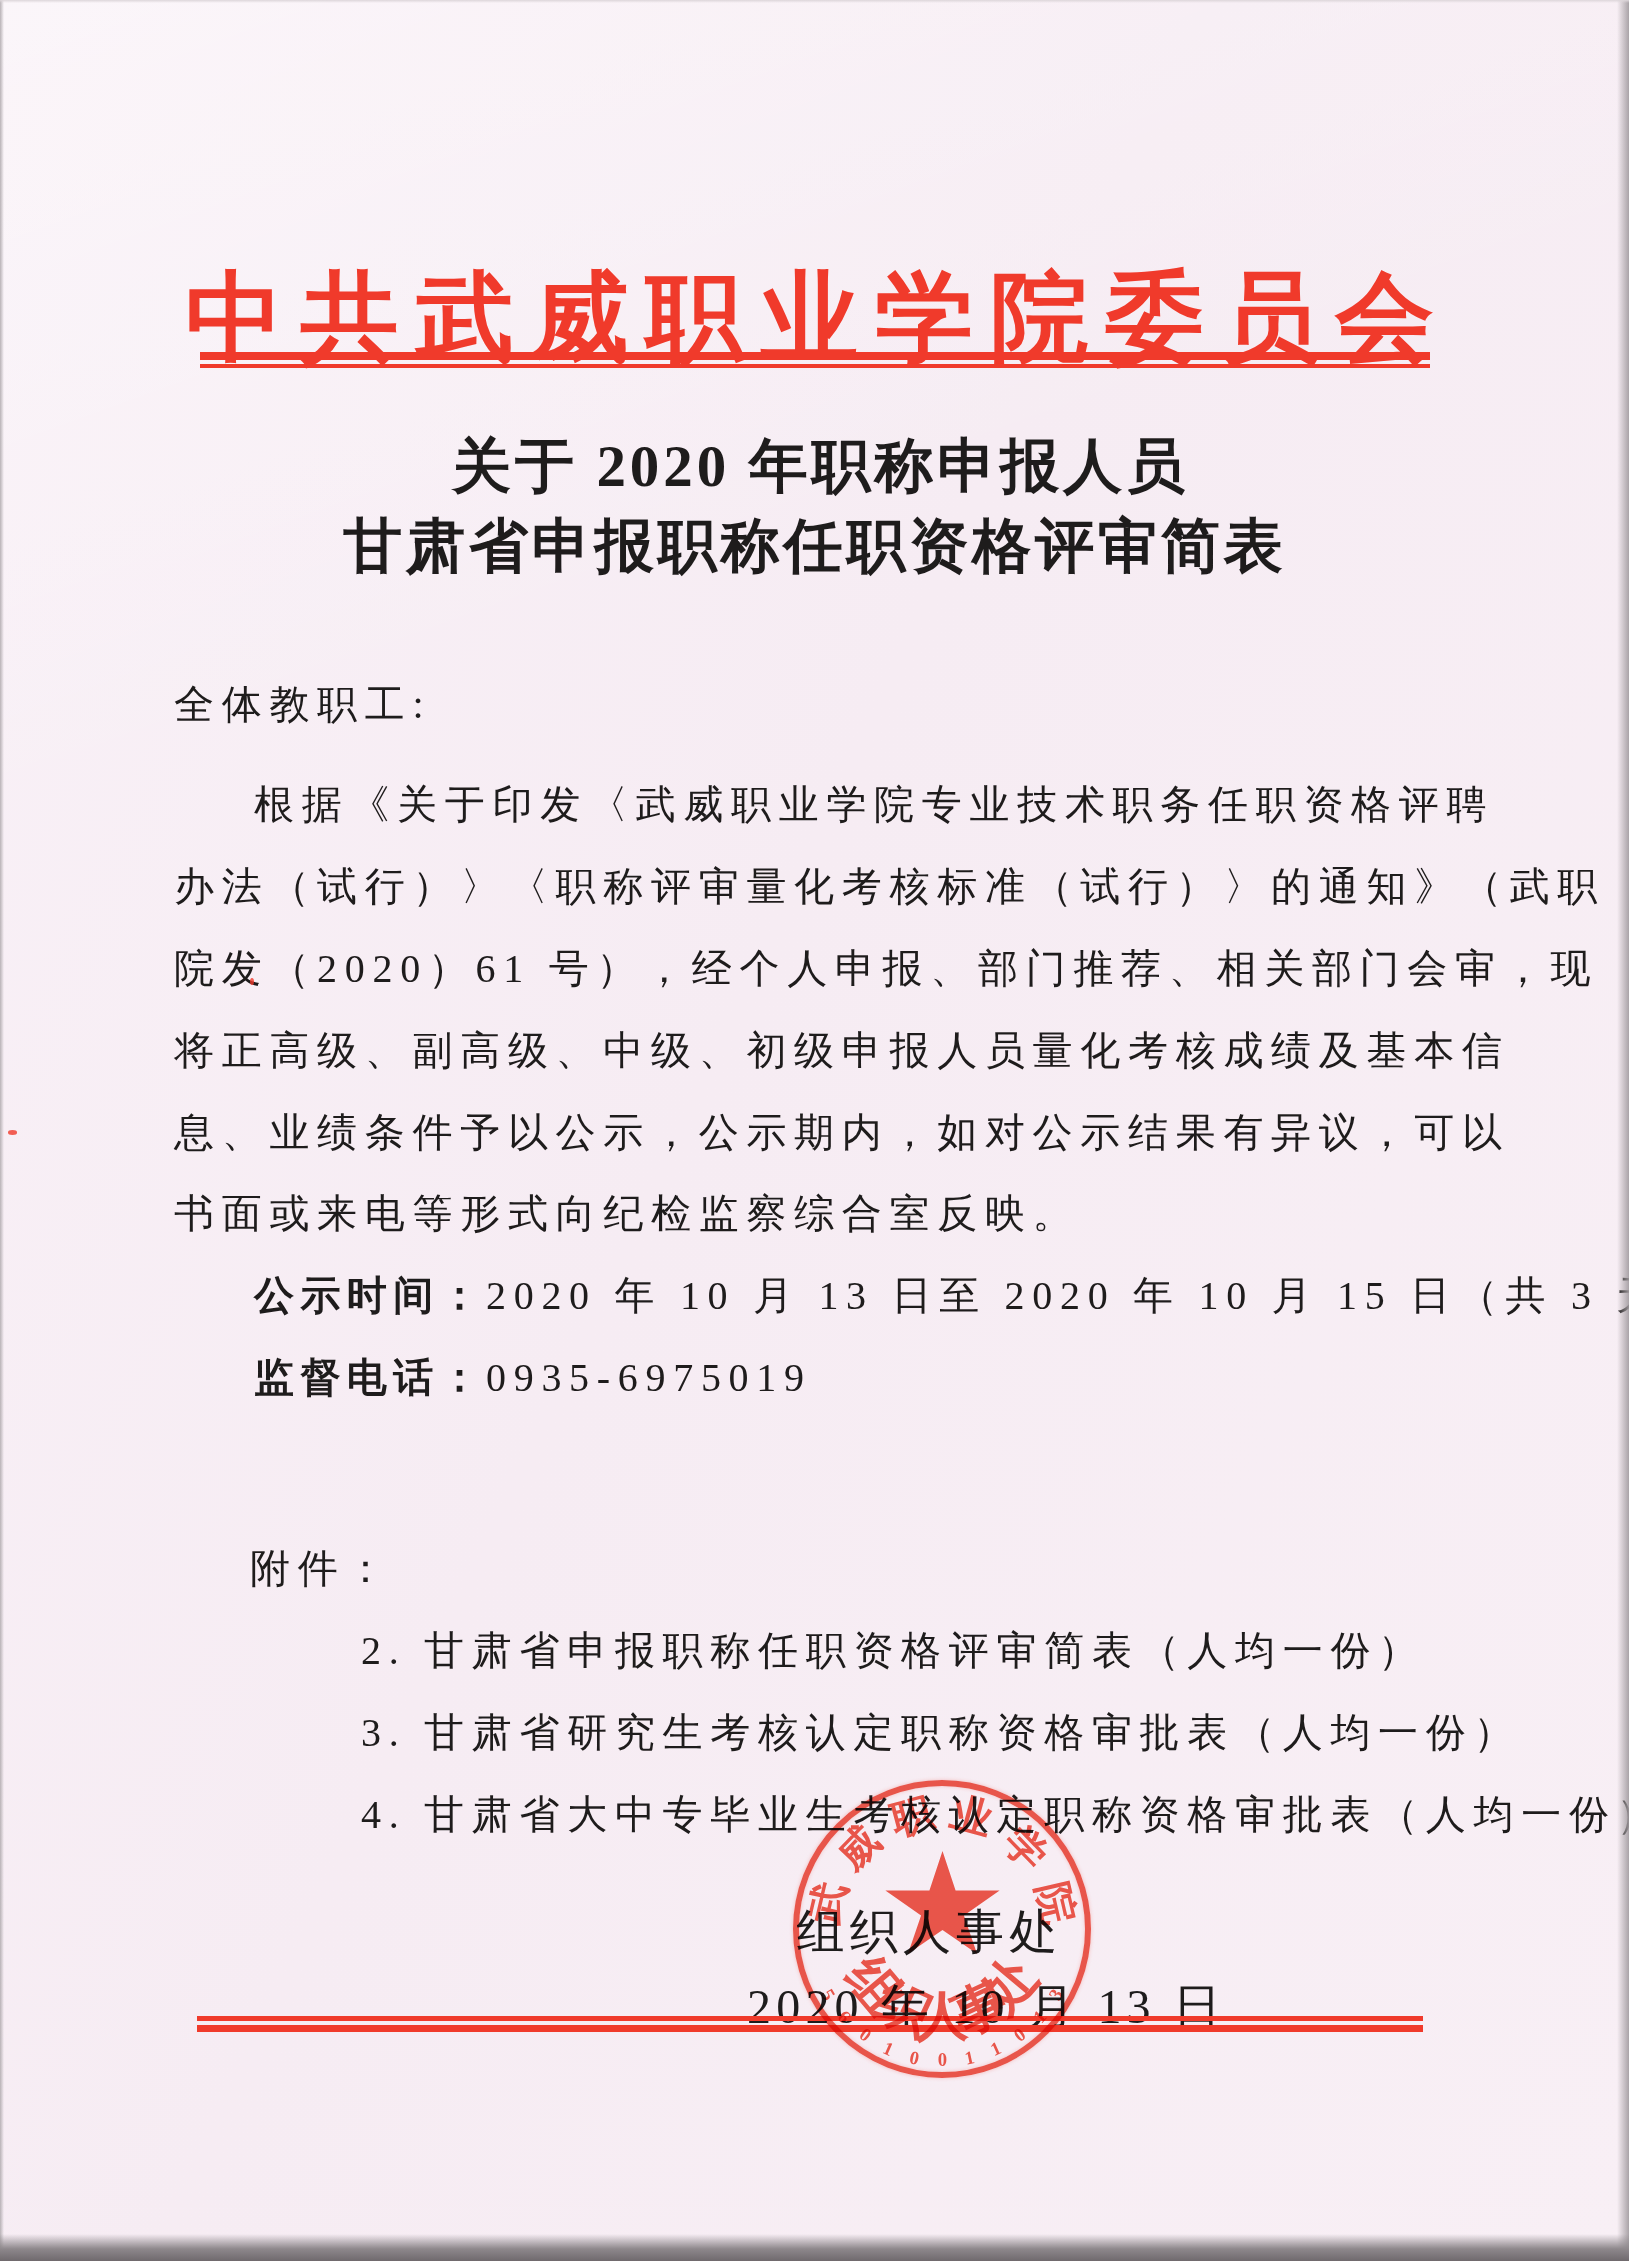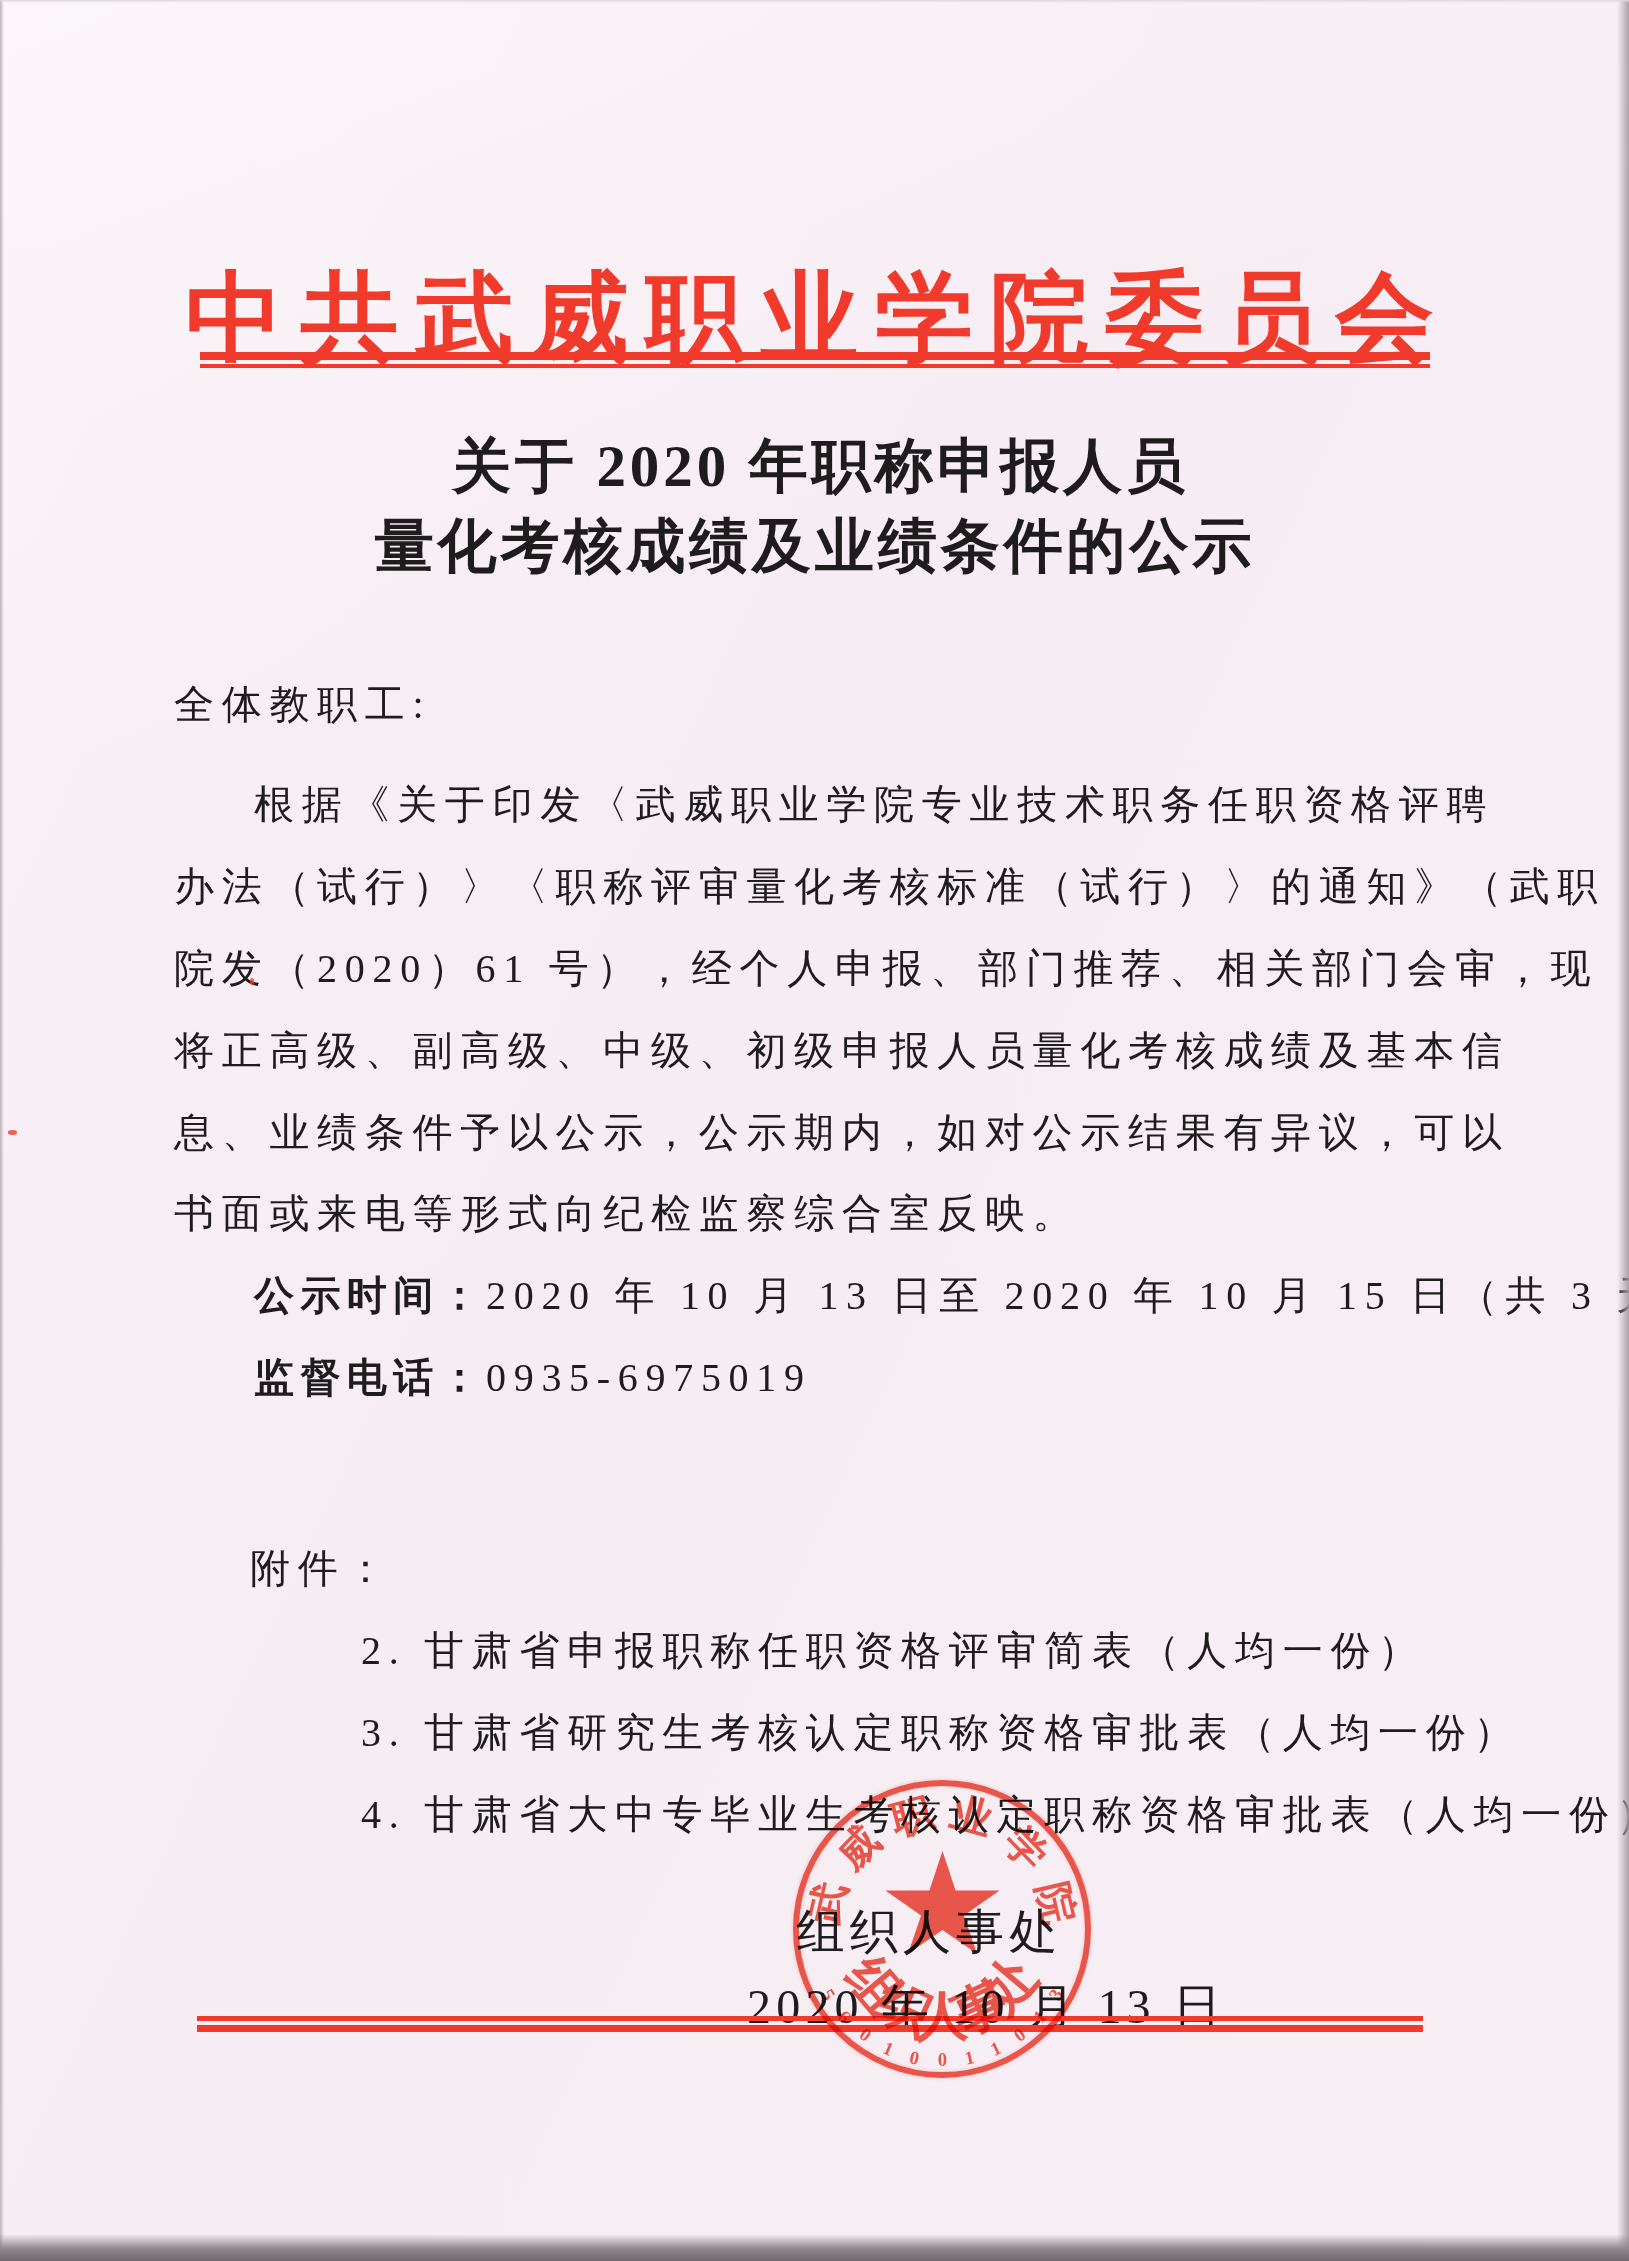--- a/index.html
+++ b/index.html
@@ -75,21 +75,21 @@
 </head>
 <body>
 
 <div class="page">
 
   <div class="abs masthead nowrap">中共武威职业学院委员会</div>
   <div class="abs rule rule-top-thick"></div>
   <div class="abs rule rule-top-thin"></div>
 
   <div class="abs doc-title doc-title-1 nowrap">关于 2020 年职称申报人员</div>
-  <div class="abs doc-title doc-title-2 nowrap">量化考核成绩及业绩条件的公示</div>
+  <div class="abs doc-title doc-title-2 nowrap">甘肃省申报职称任职资格评审简表</div>
 
   <div class="abs body-line nowrap" style="left:174px;top:677px;">全体教职工:</div>
 
   <div class="abs body-line nowrap" style="left:254px;top:777px;">根据《关于印发〈武威职业学院专业技术职务任职资格评聘</div>
   <div class="abs body-line nowrap" style="left:174px;top:859px;">办法（试行）〉〈职称评审量化考核标准（试行）〉的通知》（武职</div>
   <div class="abs body-line nowrap" style="left:174px;top:941px;">院发（2020）61 号），经个人申报、部门推荐、相关部门会审，现</div>
   <div class="abs body-line nowrap" style="left:174px;top:1023px;">将正高级、副高级、中级、初级申报人员量化考核成绩及基本信</div>
   <div class="abs body-line nowrap" style="left:174px;top:1186px;">书面或来电等形式向纪检监察综合室反映。</div>
   <div class="abs body-line nowrap" style="left:174px;top:1105px;">息、业绩条件予以公示，公示期内，如对公示结果有异议，可以</div>
 

